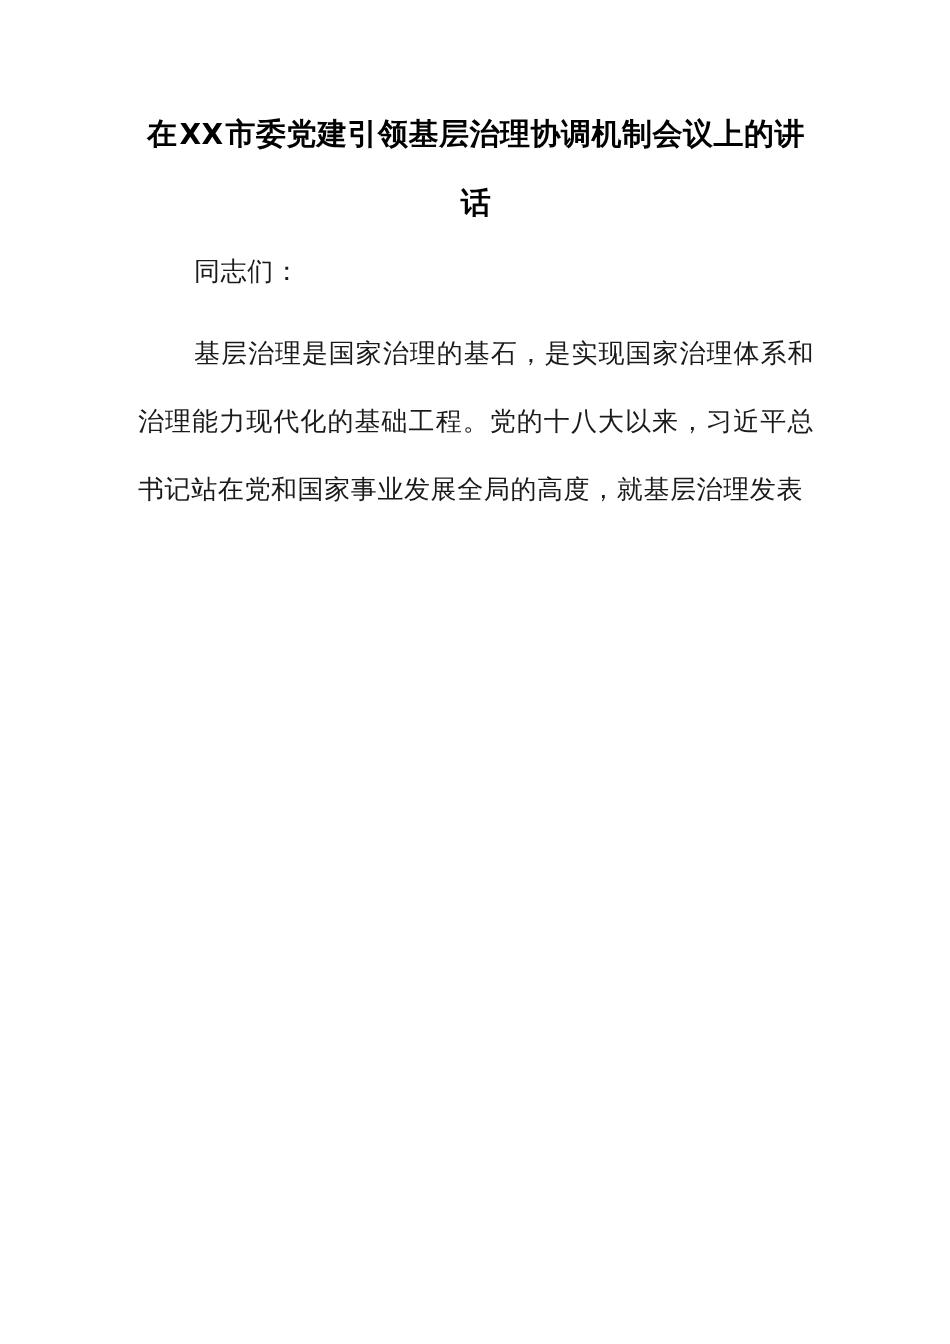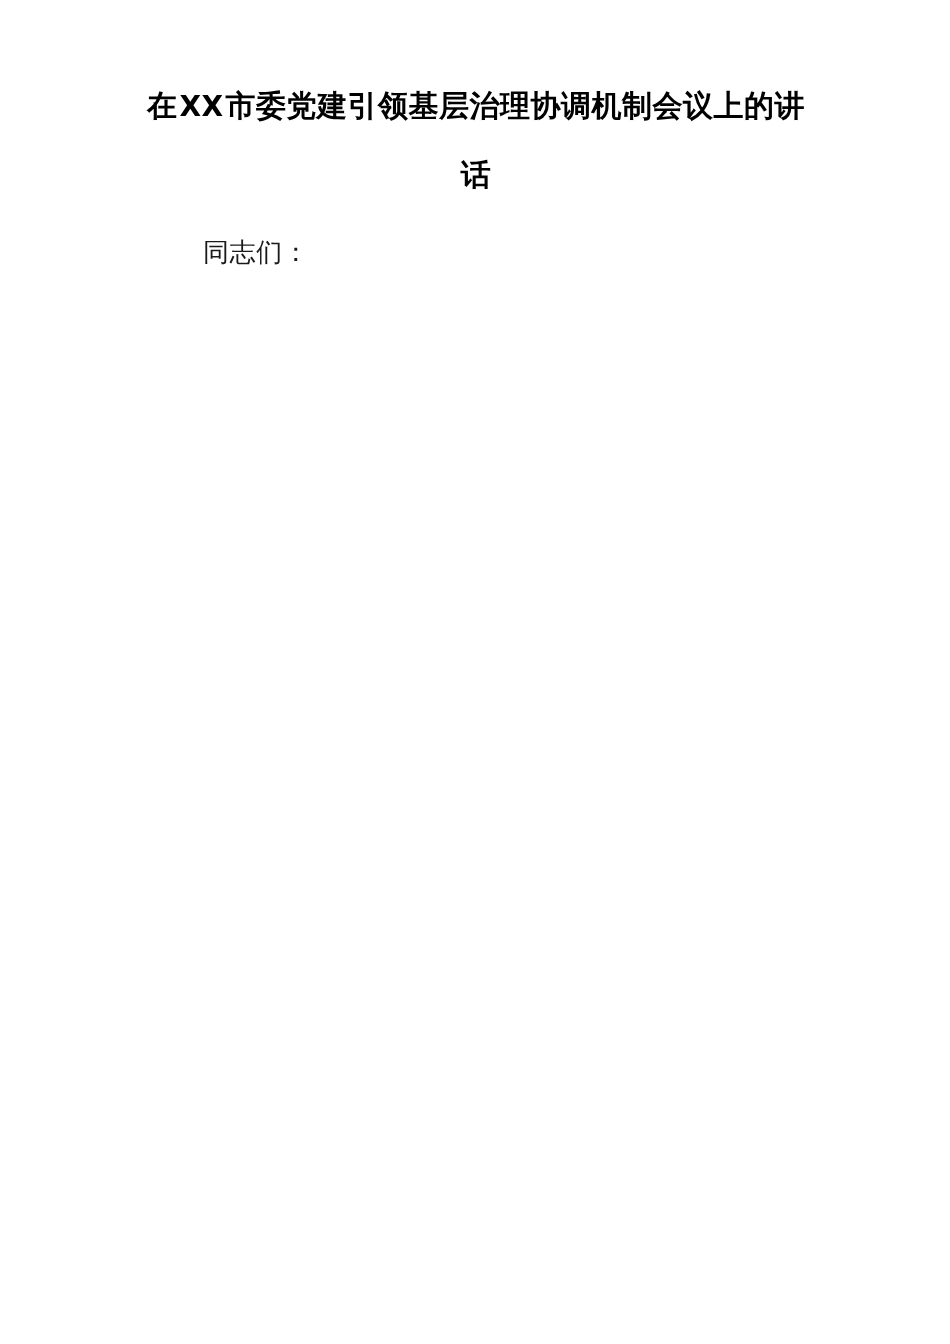--- a/index.html
+++ b/index.html
@@ -22,39 +22,39 @@
   #doc-body {
     position: absolute;
     left: 138px;
     top: 0;
     width: 676px;
   }
 
   
   .doc-title {
     margin: 0;
-    padding-top: 72px;
+    padding-top: 100px;
     text-align: center;
     font-family: "DejaVu Serif", "Liberation Serif", serif;
     font-weight: 700;
     font-size: 30px;
     line-height: 68px;
     letter-spacing: 0.5px;
     color: #000000;
   }
   .doc-title .latin {
     font-family: "DejaVu Sans", "Liberation Sans", sans-serif;
     font-weight: 700;
     font-size: 28px;
     padding: 0 2px;
   }
 
   
   .para {
-    margin: 9px;
+    margin: 0;
     font-family: "DejaVu Serif", "Liberation Serif", serif;
     font-size: 26px;
     line-height: 68px;
     text-align: justify;
     text-justify: inter-ideograph;
     color: #1a1a1a;
     letter-spacing: 0.6px;
     word-break: break-all;
   }
   .para.indent {
@@ -76,15 +76,16 @@
   <div id="doc-body">
 
     <h1 class="doc-title"><span>在</span><span class="latin">XX</span><span>市委党建引领基层治理协调机制会议上的</span><span>讲话</span></h1>
 
     <p class="para indent">同志们：</p>
 
     <div class="spacer-salutation"></div>
 
 
 
+    <p class="para indent">基层治理是国家治理的基石，是实现国家治理体系和治理能力现代化的基础工程。党的十八大以来，习近平总书记站在党和国家事业发展全局的高度，就基层治理发表</p>
 
   </div>
 </div>
 
 </body></html>

